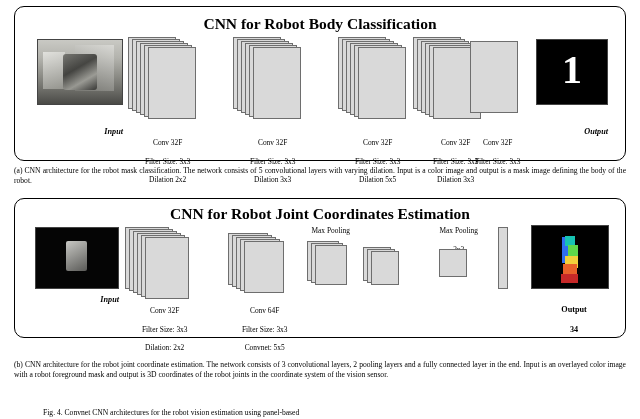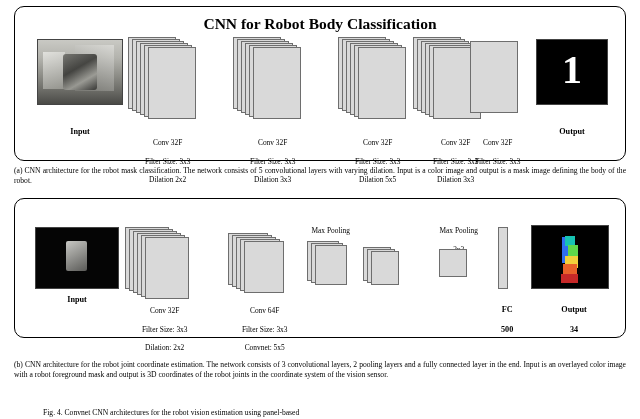--- a/index.html
+++ b/index.html
@@ -14,21 +14,21 @@
   .title{position:absolute;width:100%;text-align:center;font-weight:bold;}
   #title-a{top:8px;font-size:15.5px;}
   #title-b{top:6px;font-size:15.5px;}
 
   
   .stack{position:absolute;}
   .sheet{position:absolute;background:#d9d9d9;border:1px solid #6e6e6e;box-sizing:border-box;}
 
   .caption{position:absolute;text-align:center;font-size:7.4px;line-height:9.3px;white-space:pre;}
 
-  .label{position:absolute;text-align:center;font-size:8.2px;font-weight:bold;}
+  .label{position:absolute;text-align:right;font-size:8.2px;font-weight:bold;font-style:italic;}
 
   .imgbox{position:absolute;border:1px solid #444;box-sizing:border-box;background:#000;overflow:hidden;}
 
   
   .photo{position:absolute;inset:0;background:
      linear-gradient(180deg,#c9c9c4 0%,#b3b3ad 28%,#8e8e88 55%,#6d6d68 78%,#4a4a46 100%);}
   .photo:before{content:"";position:absolute;left:6%;top:18%;width:26%;height:58%;
      background:linear-gradient(160deg,#e8e8e4,#9a9a94);opacity:.85;}
   .photo:after{content:"";position:absolute;left:44%;top:8%;width:46%;height:72%;
      background:linear-gradient(200deg,#dededa,#7b7b76);opacity:.8;}
@@ -123,20 +123,21 @@
 
   <div class="imgbox" style="left:521px;top:32px;width:72px;height:66px;background:#000;">
     <div class="digit" style="left:0;top:6px;width:100%;text-align:center;font-size:40px;font-weight:bold;">1</div>
   </div>
   <div class="label" style="left:521px;top:120px;width:72px;">Output</div>
 </div>
 
 <div class="figcaption" style="left:14px;top:166px;width:612px;">(a) CNN architecture for the robot mask classification. The network consists of 5 convolutional layers with varying dilation. Input is a color image and output is a mask image defining the body of the robot.</div>
 
 <div class="fig" id="panel-b">
+  <div class="title" id="title-b">CNN for Robot Joint Coordinates Estimation</div>
 
   <div class="imgbox" style="left:20px;top:28px;width:84px;height:62px;background:#050505;">
     <div style="position:absolute;left:36%;top:22%;width:26%;height:50%;
          background:linear-gradient(150deg,#c8c8c4,#5a5a57);border-radius:2px;"></div>
   </div>
   <div class="label" style="left:20px;top:96px;width:84px;">Input</div>
 
   <div class="stack" style="left:110px;top:28px;">
     <div class="sheet" style="left:0px;top:0px;width:44px;height:62px;"></div>
     <div class="sheet" style="left:4px;top:2px;width:44px;height:62px;"></div>
@@ -180,24 +181,20 @@
     <div class="sheet" style="left:8px;top:4px;width:28px;height:34px;"></div>
   </div>
 
   <div class="blockcaption" style="left:404px;top:18px;width:72px;">
     <span>Max Pooling</span><br>
     <span>2x2</span>
   </div>
   <div class="poolbox" style="left:424px;top:50px;width:28px;height:28px;"></div>
 
   <div class="fcbar" style="left:483px;top:28px;width:10px;height:62px;"></div>
-  <div class="blockcaption" style="left:462px;top:96px;width:52px;font-weight:bold;font-size:8.2px;line-height:10px;">
-    <span>FC</span><br>
-    <span>500</span>
-  </div>
 
   <div class="imgbox" style="left:516px;top:26px;width:78px;height:64px;background:#000;">
     <div style="position:absolute;left:40%;top:18%;width:9%;height:42%;background:#2f6ef0;"></div>
     <div style="position:absolute;left:44%;top:16%;width:13%;height:16%;background:#17c3b2;"></div>
     <div style="position:absolute;left:47%;top:30%;width:14%;height:22%;background:#5fd94a;"></div>
     <div style="position:absolute;left:44%;top:48%;width:16%;height:20%;background:#f2d13b;"></div>
     <div style="position:absolute;left:41%;top:62%;width:18%;height:22%;background:#e8622a;"></div>
     <div style="position:absolute;left:38%;top:78%;width:22%;height:14%;background:#c62828;"></div>
   </div>
   <div class="blockcaption" style="left:516px;top:96px;width:78px;font-weight:bold;font-size:8.2px;line-height:10px;">

